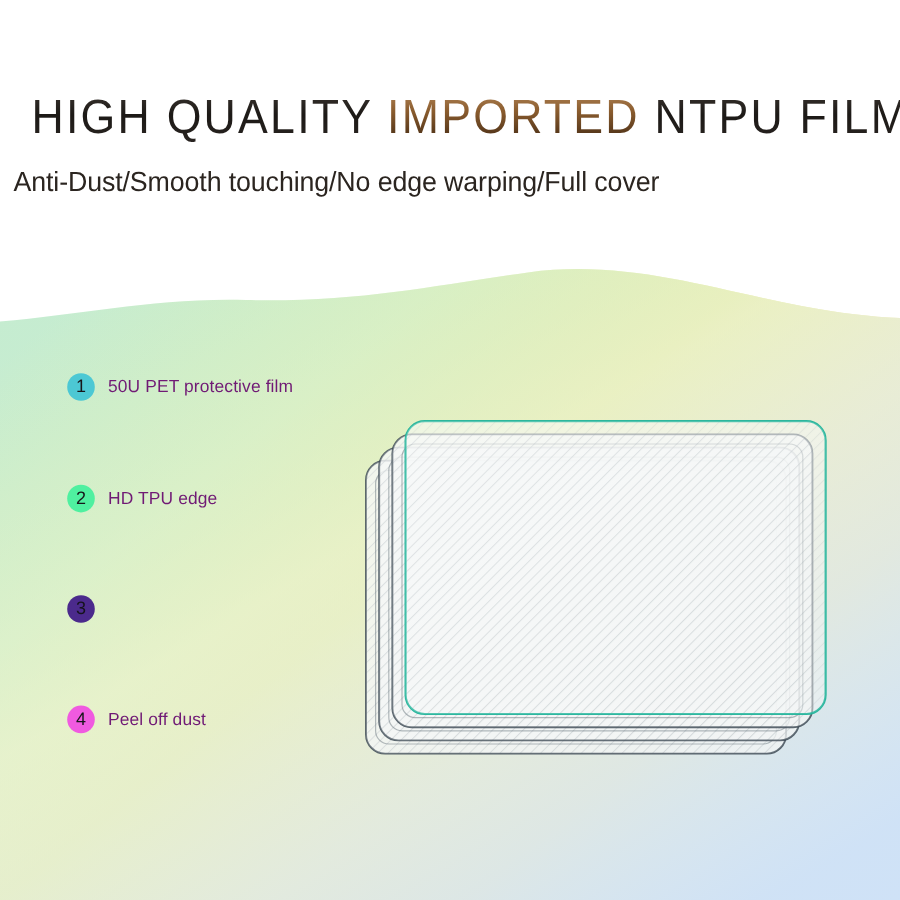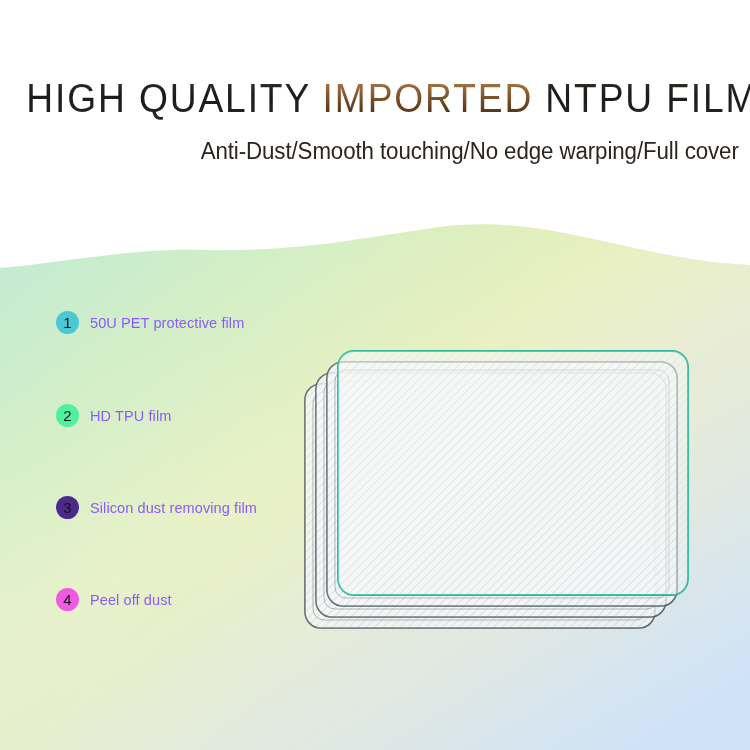--- a/index.html
+++ b/index.html
@@ -15,21 +15,21 @@
     background: #ffffff;
     font-family: "Liberation Sans", sans-serif;
   }
 
   
   #header {
     position: absolute;
     left: 0; top: 0;
     width: 644px;
     height: 210px;
-    text-align: right;
+    text-align: left;
     z-index: 5;
   }
   #title {
     position: absolute;
     left: 0; top: 76px;
     width: 750px;
     font-size: 40px;
     letter-spacing: 2.0px;
     font-weight: 400;
     line-height: 44px;
@@ -109,21 +109,21 @@
     justify-content: center;
     font-size: 15px;
     font-weight: 400;
     color: #17161a;
     flex: 0 0 auto;
     font-family: "Liberation Sans", sans-serif;
   }
   .legend-label {
     margin-left: 11px;
     font-size: 14.5px;
-    color: #8b5cf6;
+    color: #701a75;
     font-family: "Liberation Sans", sans-serif;
     letter-spacing: 0.1px;
   }
   #row-1 { top: 311px; }
   #row-2 { top: 404px; }
   #row-3 { top: 496px; }
   #row-4 { top: 588px; }
 </style>
 </head>
 <body>
@@ -207,28 +207,27 @@
       <div class="legend-badge" style="background:#4cc8d4">
         <span>1</span>
       </div>
       <div class="legend-label">50U PET protective film</div>
     </div>
 
     <div class="legend-row" id="row-2">
       <div class="legend-badge" style="background:#4ff0a0">
         <span>2</span>
       </div>
-      <div class="legend-label">HD TPU film</div>
+      <div class="legend-label">HD TPU edge</div>
     </div>
 
     <div class="legend-row" id="row-3">
       <div class="legend-badge" style="background:#4b2a8c; color:#15131c">
         <span>3</span>
       </div>
-      <div class="legend-label">Silicon dust removing film</div>
     </div>
 
     <div class="legend-row" id="row-4">
       <div class="legend-badge" style="background:#f05ae0">
         <span>4</span>
       </div>
       <div class="legend-label">Peel off dust</div>
     </div>
 
   </div>

